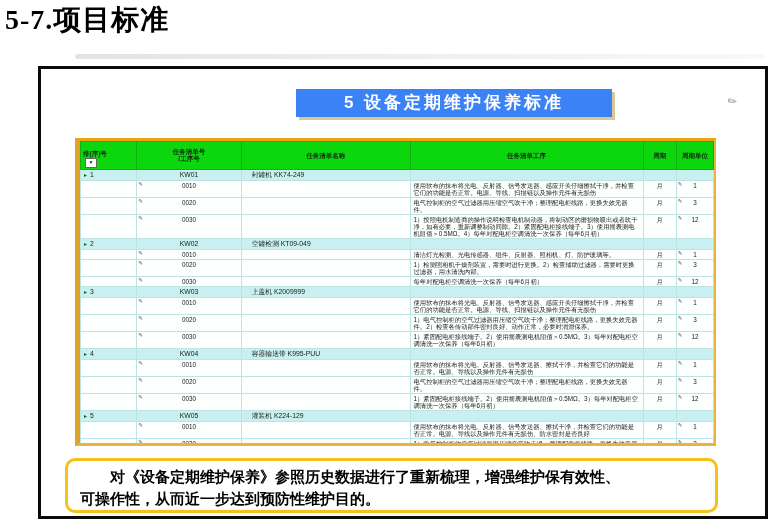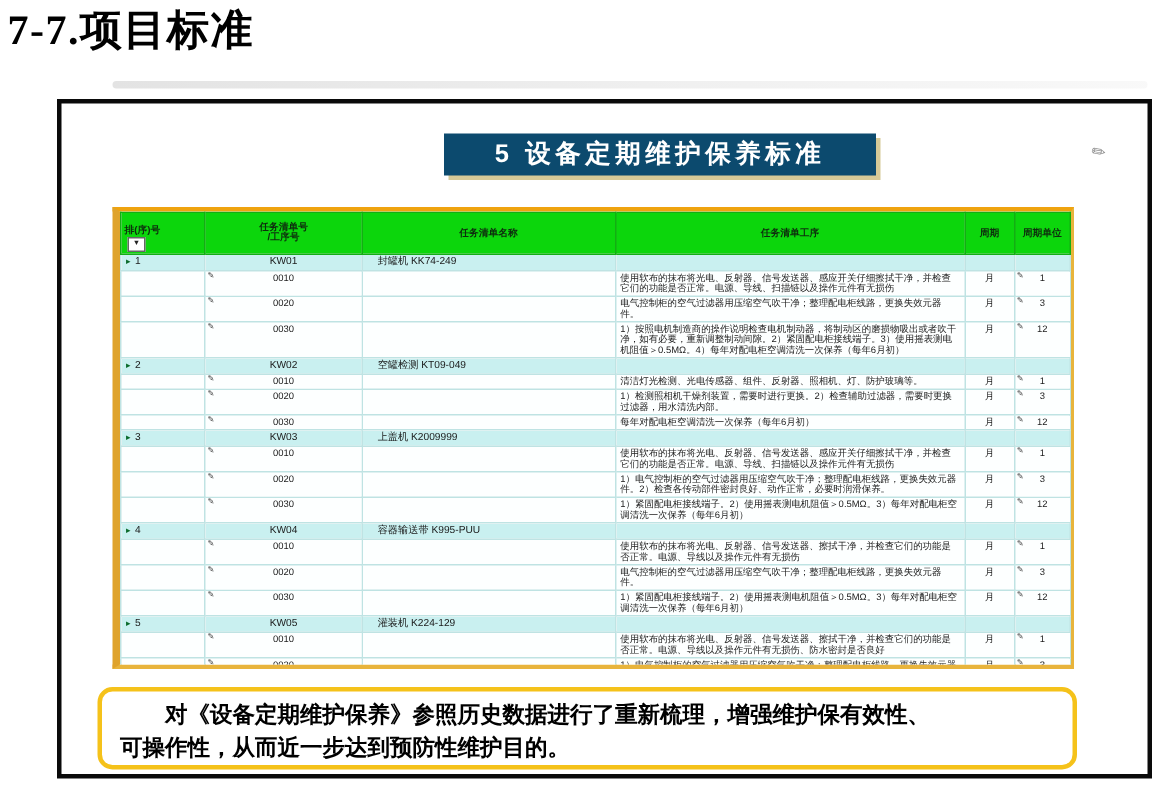--- a/index.html
+++ b/index.html
@@ -10,22 +10,22 @@
     font-family:"Liberation Serif",serif;font-size:28px;font-weight:bold;
     color:#000;letter-spacing:1px;}
 
   .title-shadow{position:absolute;left:75px;top:54px;width:690px;height:5px;
     background:linear-gradient(90deg,#dcdcdc,#ececec 55%,#f7f7f7);
     border-radius:3px;opacity:.8;}
 
   .slide{position:absolute;left:38px;top:66px;width:724px;height:447px;
     border:3px solid #0a0a0a;background:#fff;}
 
-  .banner{position:absolute;left:255px;top:20px;width:288px;height:28px;
-    background:#0c4a6e;color:#fff;font-size:17px;font-weight:bold;
+  .banner{position:absolute;left:255px;top:20px;width:316px;height:28px;
+    background:#3b82f6;color:#fff;font-size:17px;font-weight:bold;
     text-align:center;line-height:28px;letter-spacing:3px;
     box-shadow:3px 3px 0 #d6c997;}
 
   .ornament{position:absolute;right:28px;top:26px;color:#8d8d8d;
     font-size:11px;transform:rotate(-35deg);}
 
   .tbl-wrap{position:absolute;left:34px;top:69px;width:641px;height:308px;
     box-sizing:border-box;background:#fff;
     border:3px solid #efa30f;border-left:5px solid #dfa32c;
     border-bottom:3px solid #e8b43c;border-right:2px solid #e8b43c;
@@ -53,21 +53,21 @@
 
   .summary{position:absolute;left:24px;top:389px;width:653px;height:55px;
     box-sizing:border-box;border:3px solid #f5c21a;border-radius:10px;
     background:#fff;padding:5px 16px 0 12px;
     font-size:15px;font-weight:bold;color:#000;line-height:1.45;
     white-space:pre-line;text-indent:2em;}
 </style>
 </head>
 <body>
 
-<div class="page-title">7-7.项目标准</div>
+<div class="page-title">5-7.项目标准</div>
 <div class="title-shadow"></div>
 
 <div class="slide">
 
   <div class="banner">5  设备定期维护保养标准</div>
   <div class="ornament">✎</div>
 
   <div class="tbl-wrap">
     <table>
       <colgroup>

